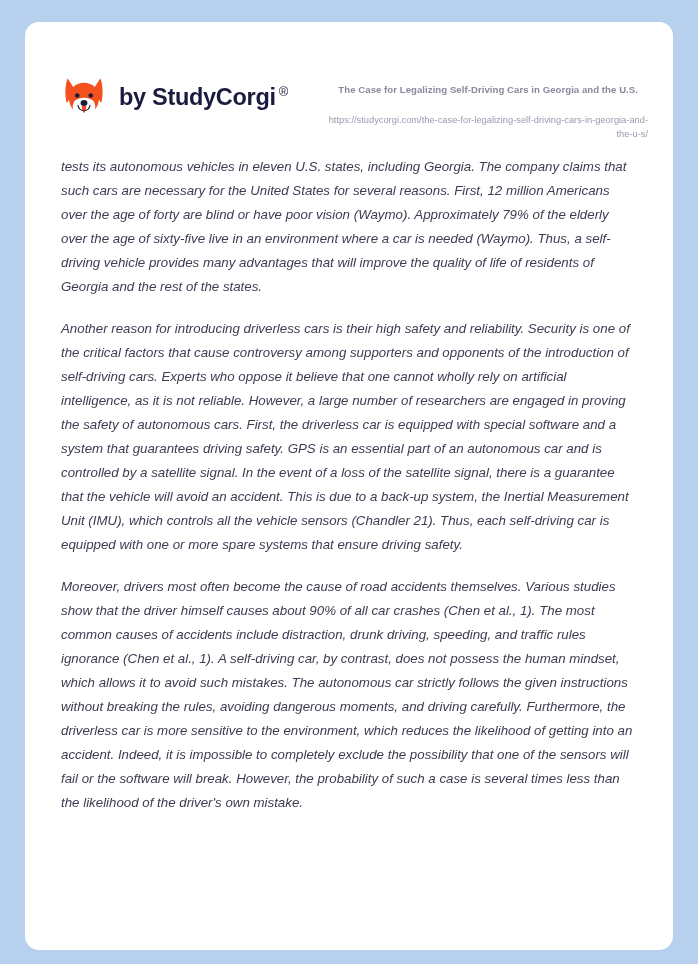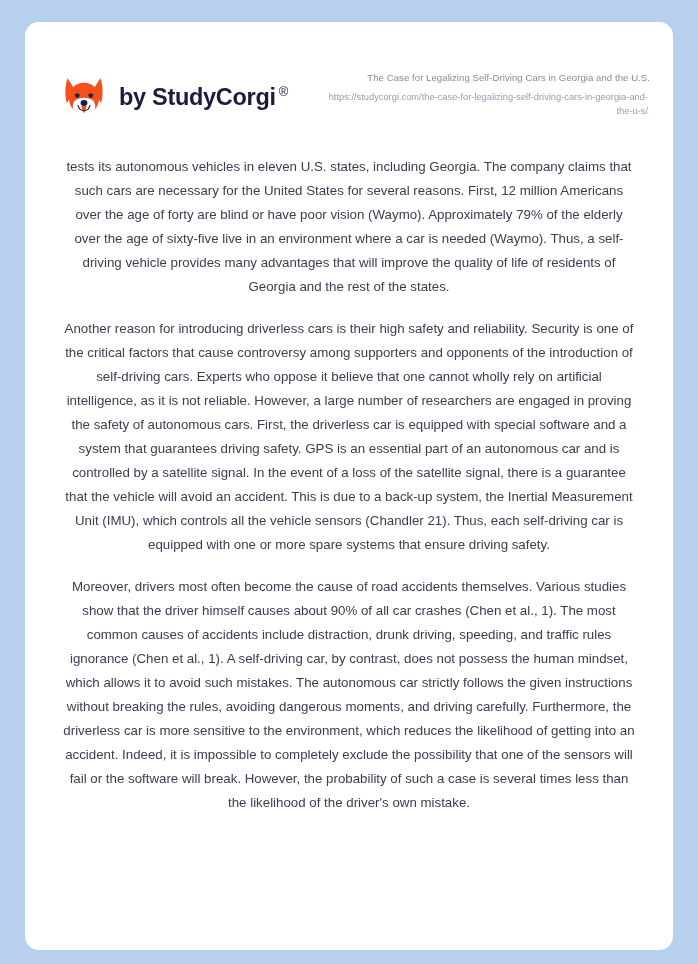--- a/index.html
+++ b/index.html
@@ -61,44 +61,45 @@
   }
   .doc-meta {
     position: absolute;
     right: 18px;
     top: 44px;
     width: 340px;
     text-align: right;
   }
   .doc-title {
     font-size: 9.6px;
-    font-weight: normal;
+    font-weight: bold;
     color: #8a8a9e;
     line-height: 1.45;
     letter-spacing: 0.05px;
-    margin: 5px;
+    margin: 17px;
   }
   .doc-url {
     font-size: 9.3px;
     font-weight: normal;
     color: #9a9aae;
     line-height: 1.5;
     margin: 6px 7px 0 0;
     word-break: break-word;
   }
   
   .doc-body {
     padding: 0 36px;
   }
   .doc-body p {
     font-size: 13.3px;
     line-height: 24px;
     color: #3c3c52;
     margin: 0 0 18px 0;
-    text-align: center;
+    text-align: left;
+    font-style: italic;
   }
   .doc-body p:last-child {
     margin-bottom: 0;
   }
 </style>
 </head>
 <body>
 
 <div class="page-card">
 

